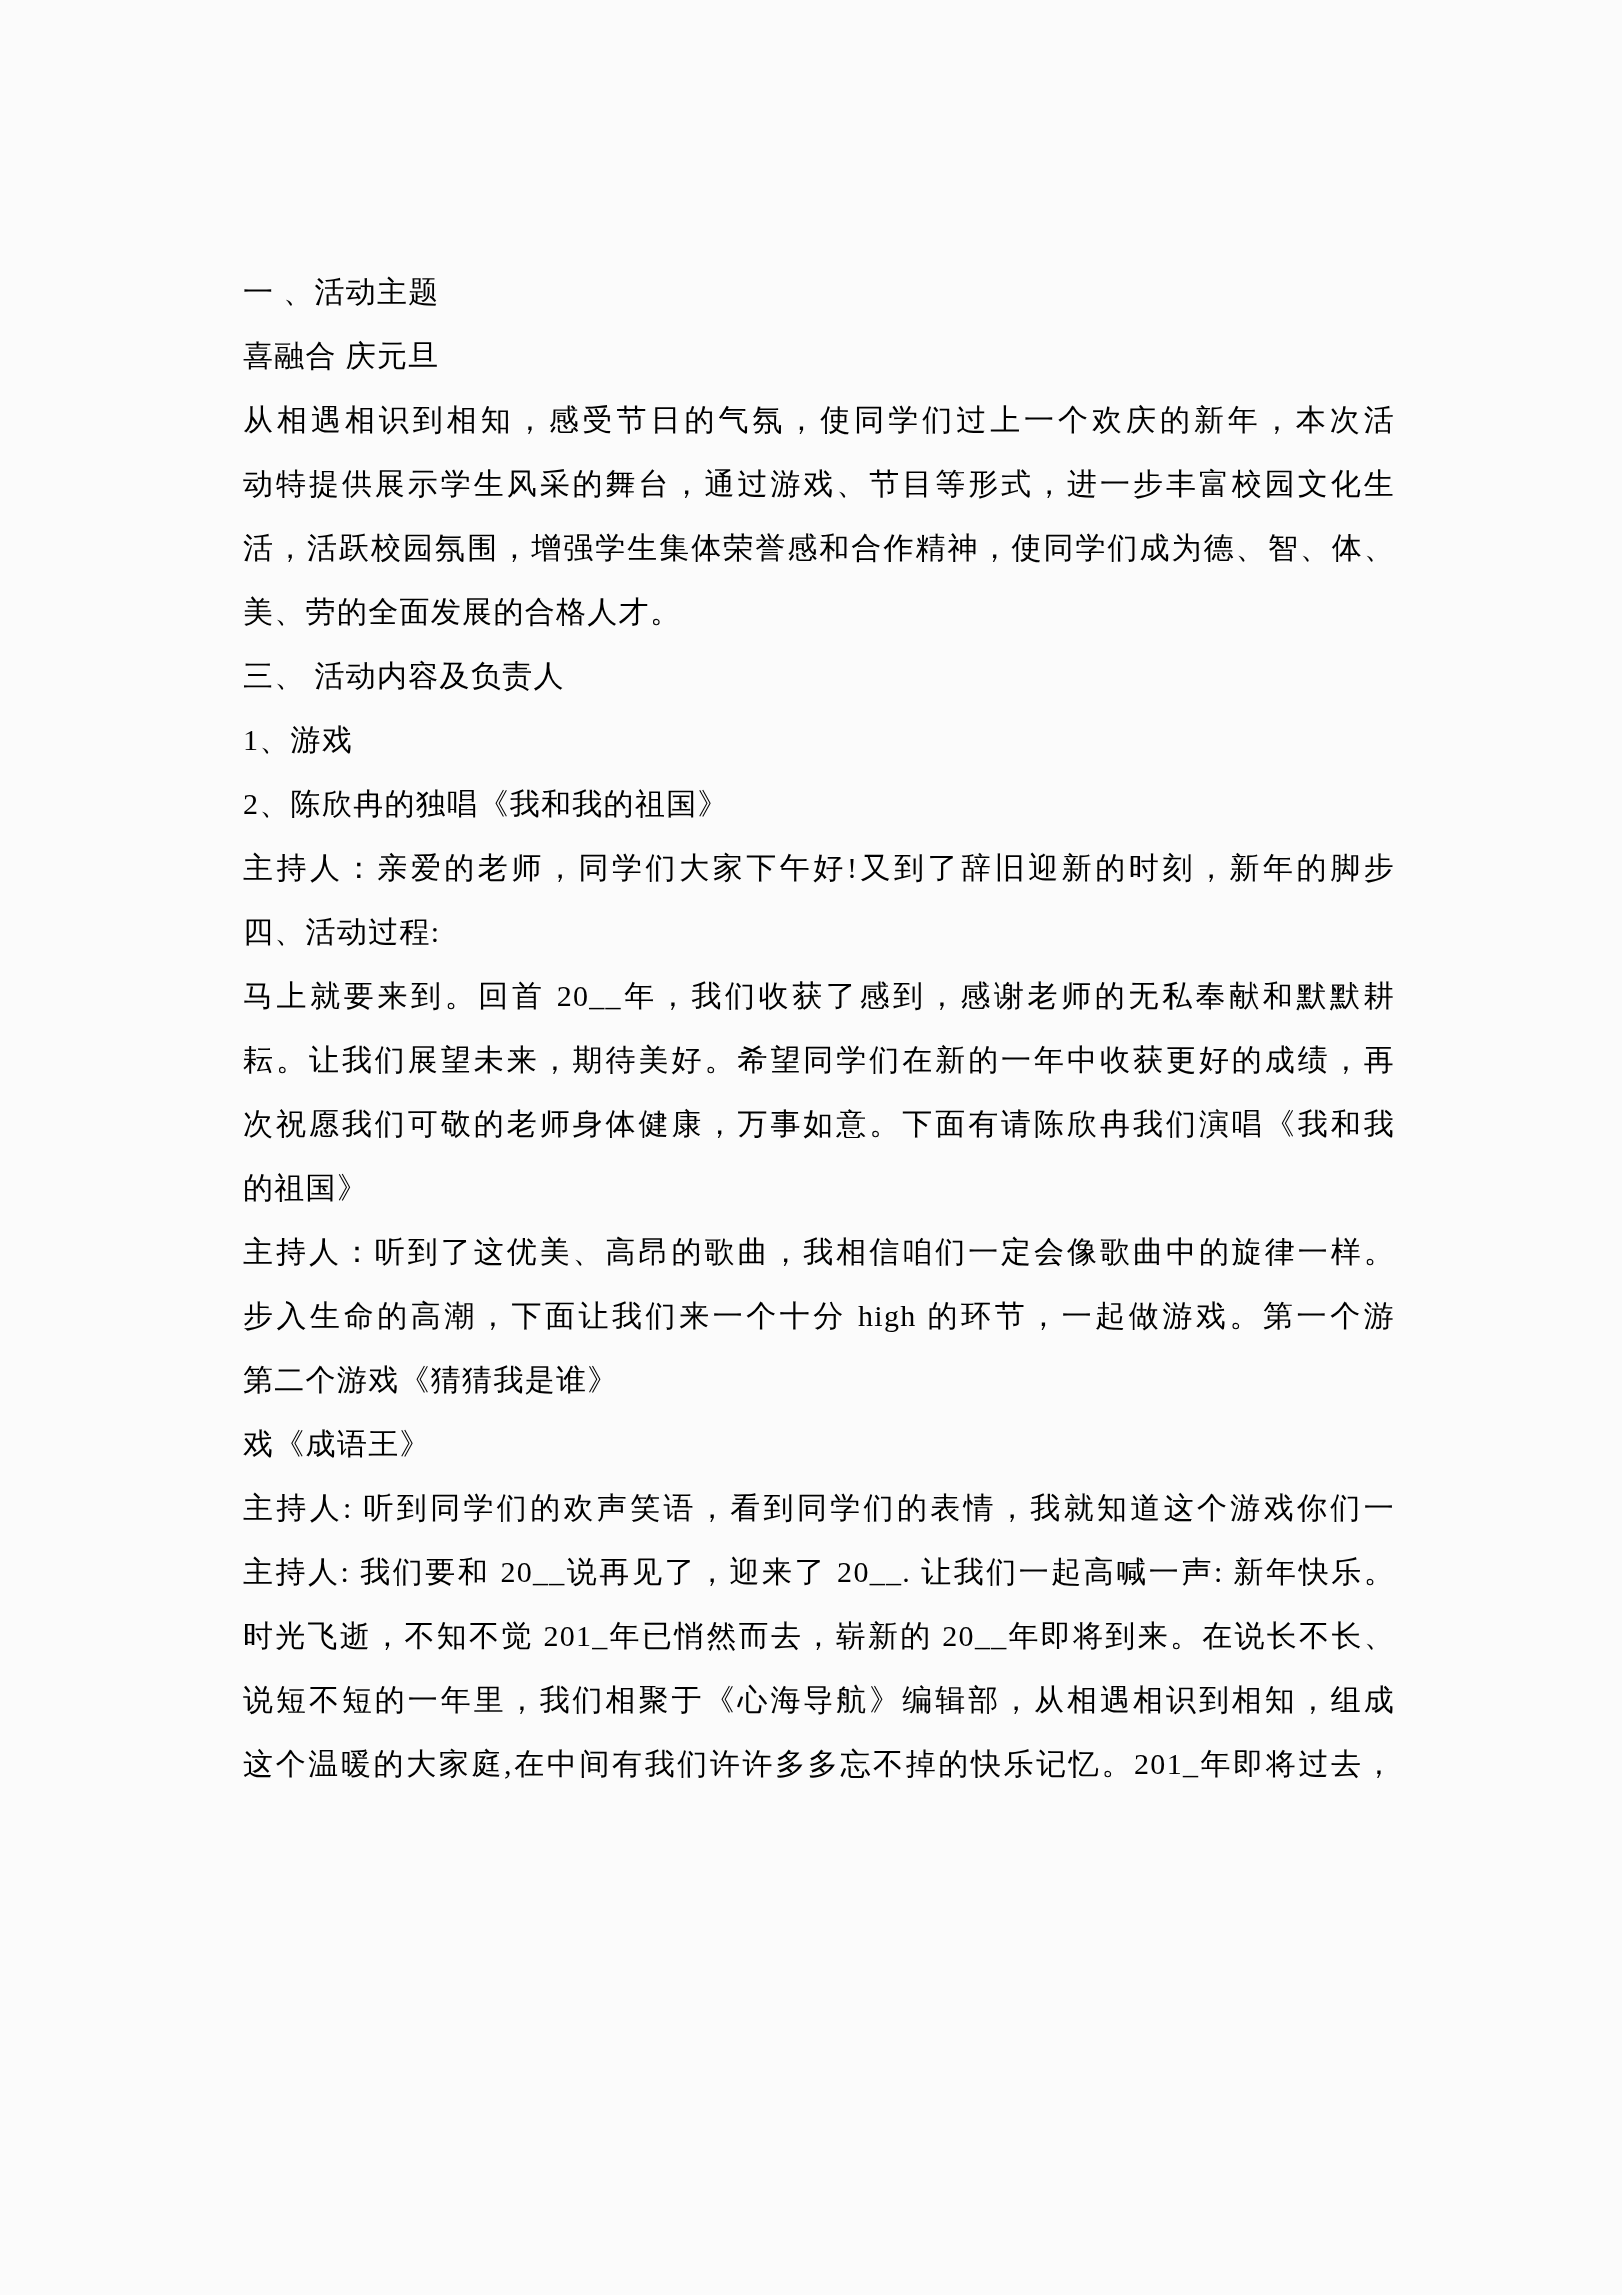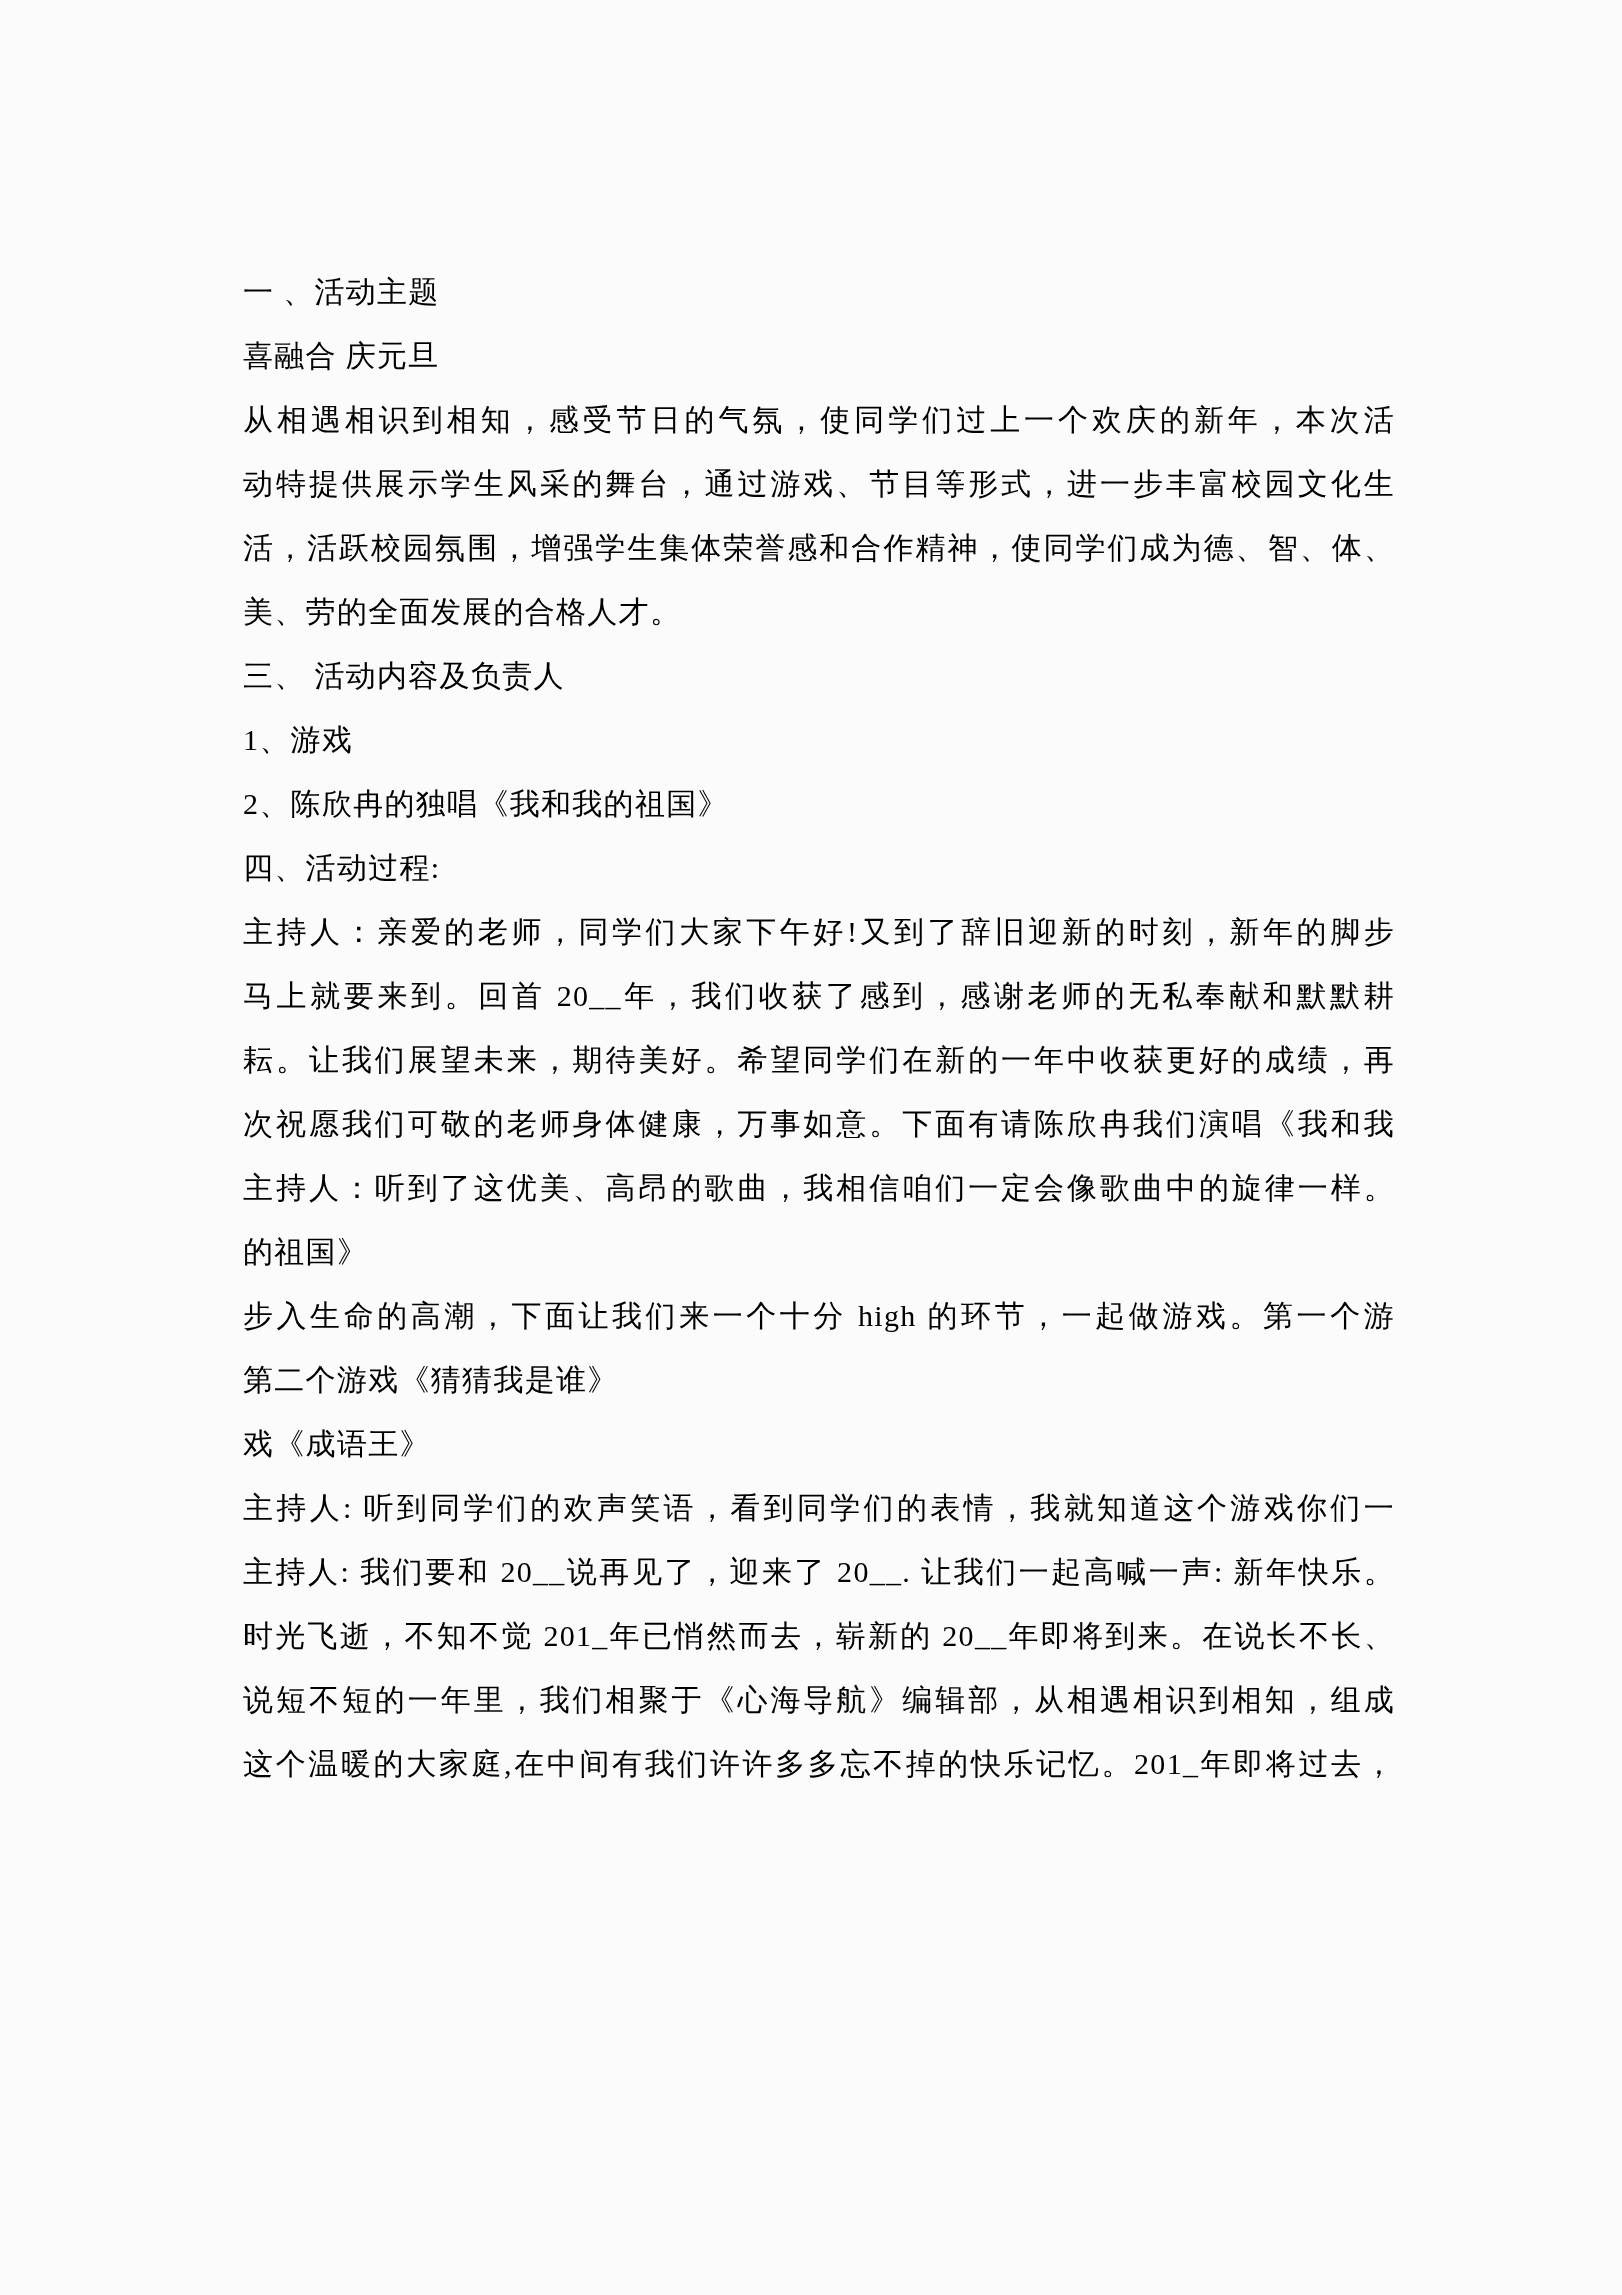--- a/index.html
+++ b/index.html
@@ -41,27 +41,27 @@
   <div class="text-block" id="text-block" style="color: rgb(0, 0, 0);">
       <div class="line">一 、活动主题</div>
       <div class="line">喜融合 庆元旦</div>
       <div class="line full">从相遇相识到相知，感受节日的气氛，使同学们过上一个欢庆的新年，本次活</div>
       <div class="line full">动特提供展示学生风采的舞台，通过游戏、节目等形式，进一步丰富校园文化生</div>
       <div class="line full">活，活跃校园氛围，增强学生集体荣誉感和合作精神，使同学们成为德、智、体、</div>
       <div class="line">美、劳的全面发展的合格人才。</div>
       <div class="line">三、 活动内容及负责人</div>
       <div class="line">1、游戏</div>
       <div class="line">2、陈欣冉的独唱《我和我的祖国》</div>
+      <div class="line full">主持人：亲爱的老师，同学们大家下午好!又到了辞旧迎新的时刻，新年的脚步</div>
       <div class="line">四、活动过程:</div>
-      <div class="line full">主持人：亲爱的老师，同学们大家下午好!又到了辞旧迎新的时刻，新年的脚步</div>
       <div class="line full">马上就要来到。回首 20__年，我们收获了感到，感谢老师的无私奉献和默默耕</div>
       <div class="line full">耘。让我们展望未来，期待美好。希望同学们在新的一年中收获更好的成绩，再</div>
       <div class="line full">次祝愿我们可敬的老师身体健康，万事如意。下面有请陈欣冉我们演唱《我和我</div>
+      <div class="line">的祖国》</div>
       <div class="line full">主持人：听到了这优美、高昂的歌曲，我相信咱们一定会像歌曲中的旋律一样。</div>
-      <div class="line">的祖国》</div>
       <div class="line full">步入生命的高潮，下面让我们来一个十分 high 的环节，一起做游戏。第一个游</div>
       <div class="line">第二个游戏《猜猜我是谁》</div>
       <div class="line">戏《成语王》</div>
       <div class="line full">主持人: 听到同学们的欢声笑语，看到同学们的表情，我就知道这个游戏你们一</div>
       <div class="line full">主持人: 我们要和 20__说再见了，迎来了 20__. 让我们一起高喊一声: 新年快乐。</div>
       <div class="line full">时光飞逝，不知不觉 201_年已悄然而去，崭新的 20__年即将到来。在说长不长、</div>
       <div class="line full">说短不短的一年里，我们相聚于《心海导航》编辑部，从相遇相识到相知，组成</div>
       <div class="line full">这个温暖的大家庭,在中间有我们许许多多忘不掉的快乐记忆。201_年即将过去，</div>
     </div>
 </div>

